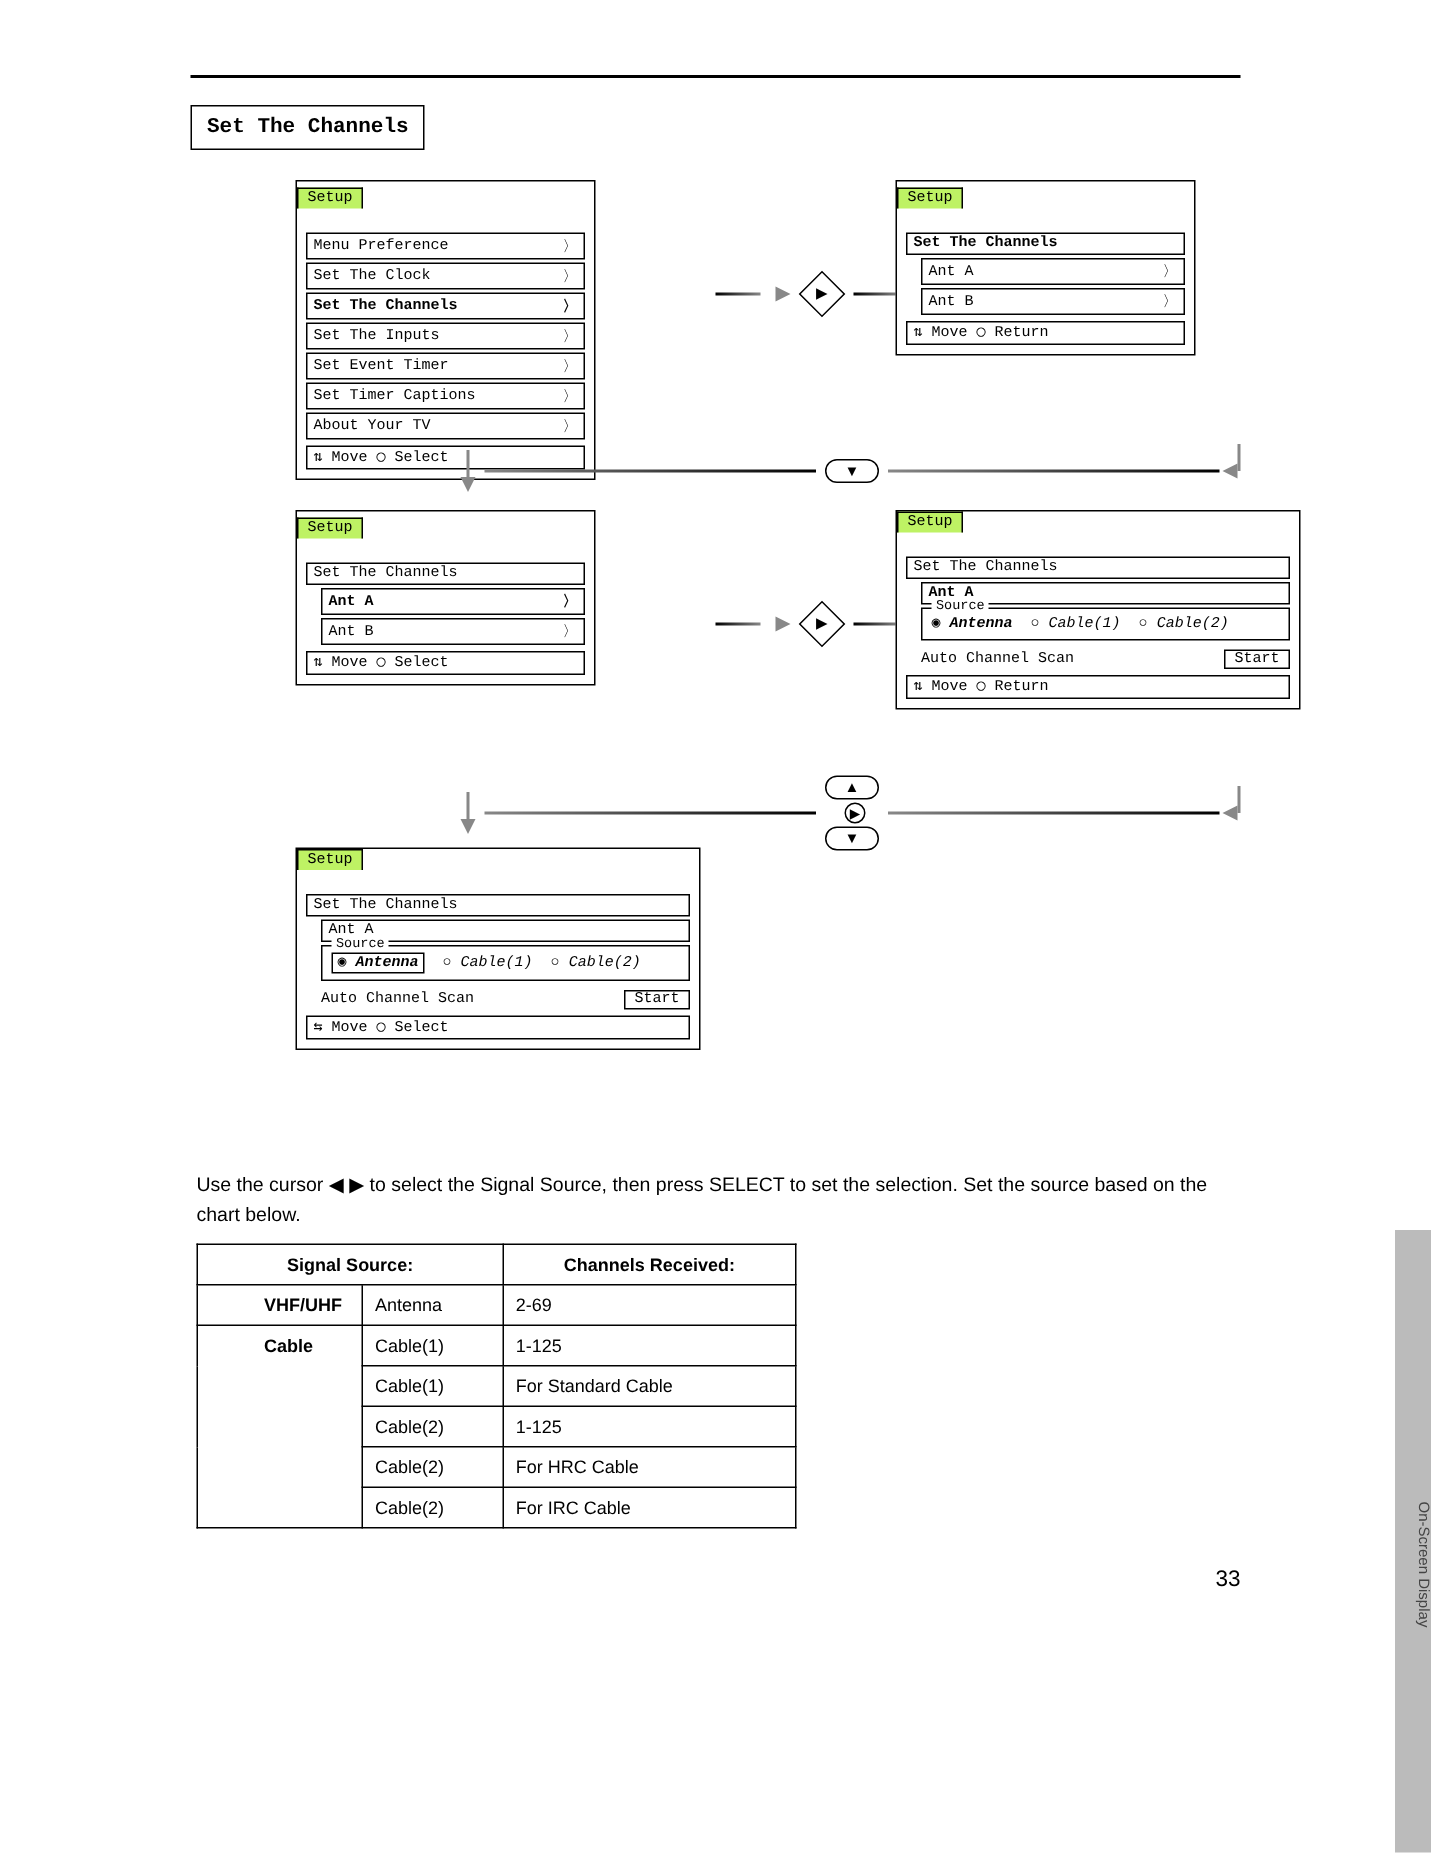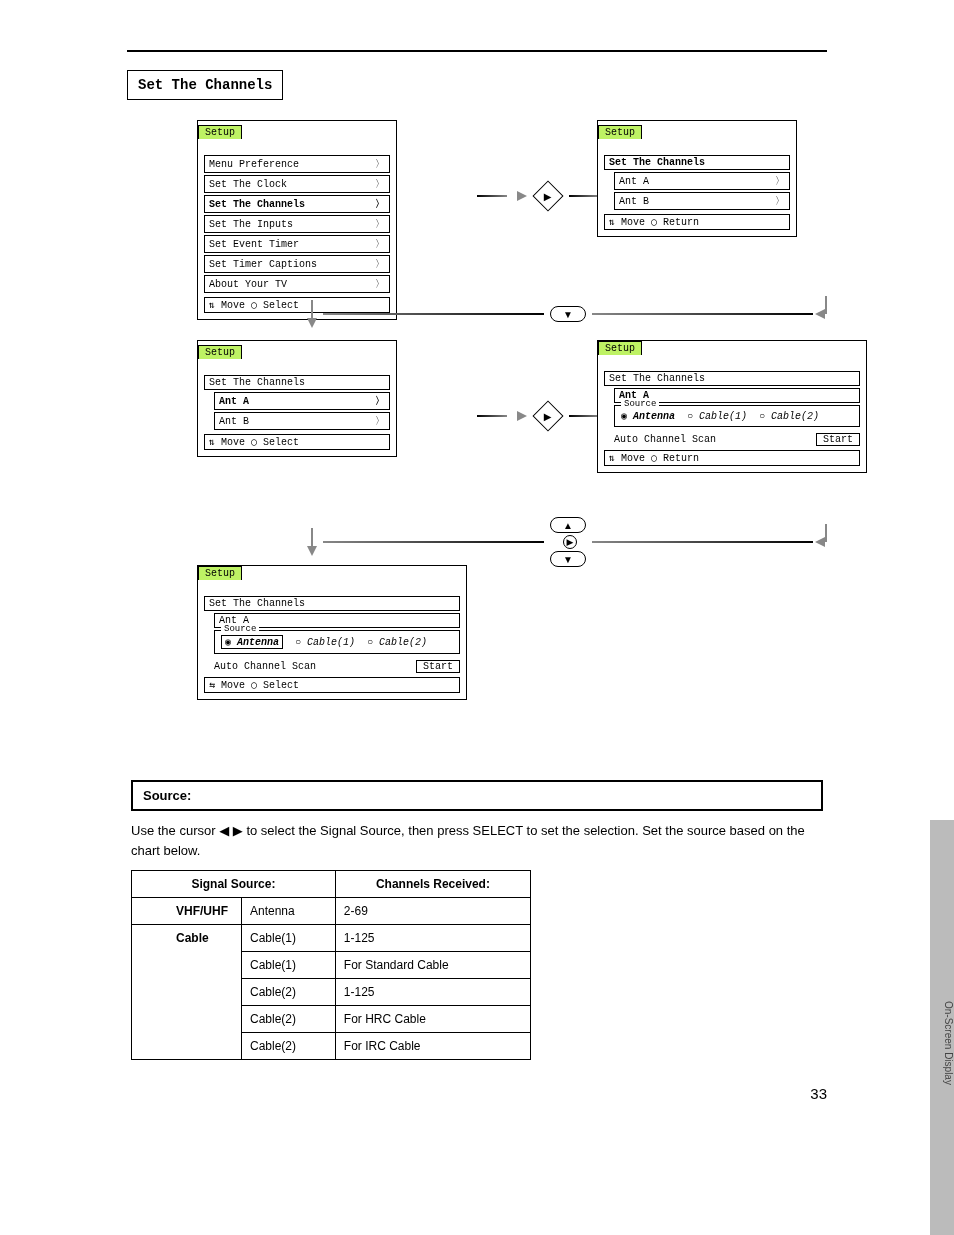--- a/index.html
+++ b/index.html
@@ -436,21 +436,20 @@
         <span>⇆</span>
           <span>Move</span>
         <span>◯</span>
           <span>Select</span>
       </div>
     </div>
 
   </div>
 
   
-  <div class="source-h2">Source:</div>
 
   <p class="body-text">
     <span>Use the cursor </span>
     <span>◀</span>&nbsp;<span>▶</span>
     <span> to select the Signal Source, then press SELECT to set the selection. Set the source based on the chart below.</span>
   </p>
 
   <table class="options">
     <thead>
       <tr>

